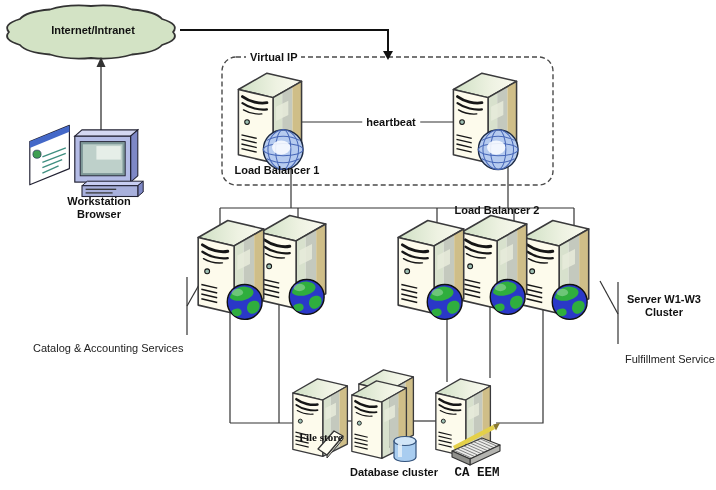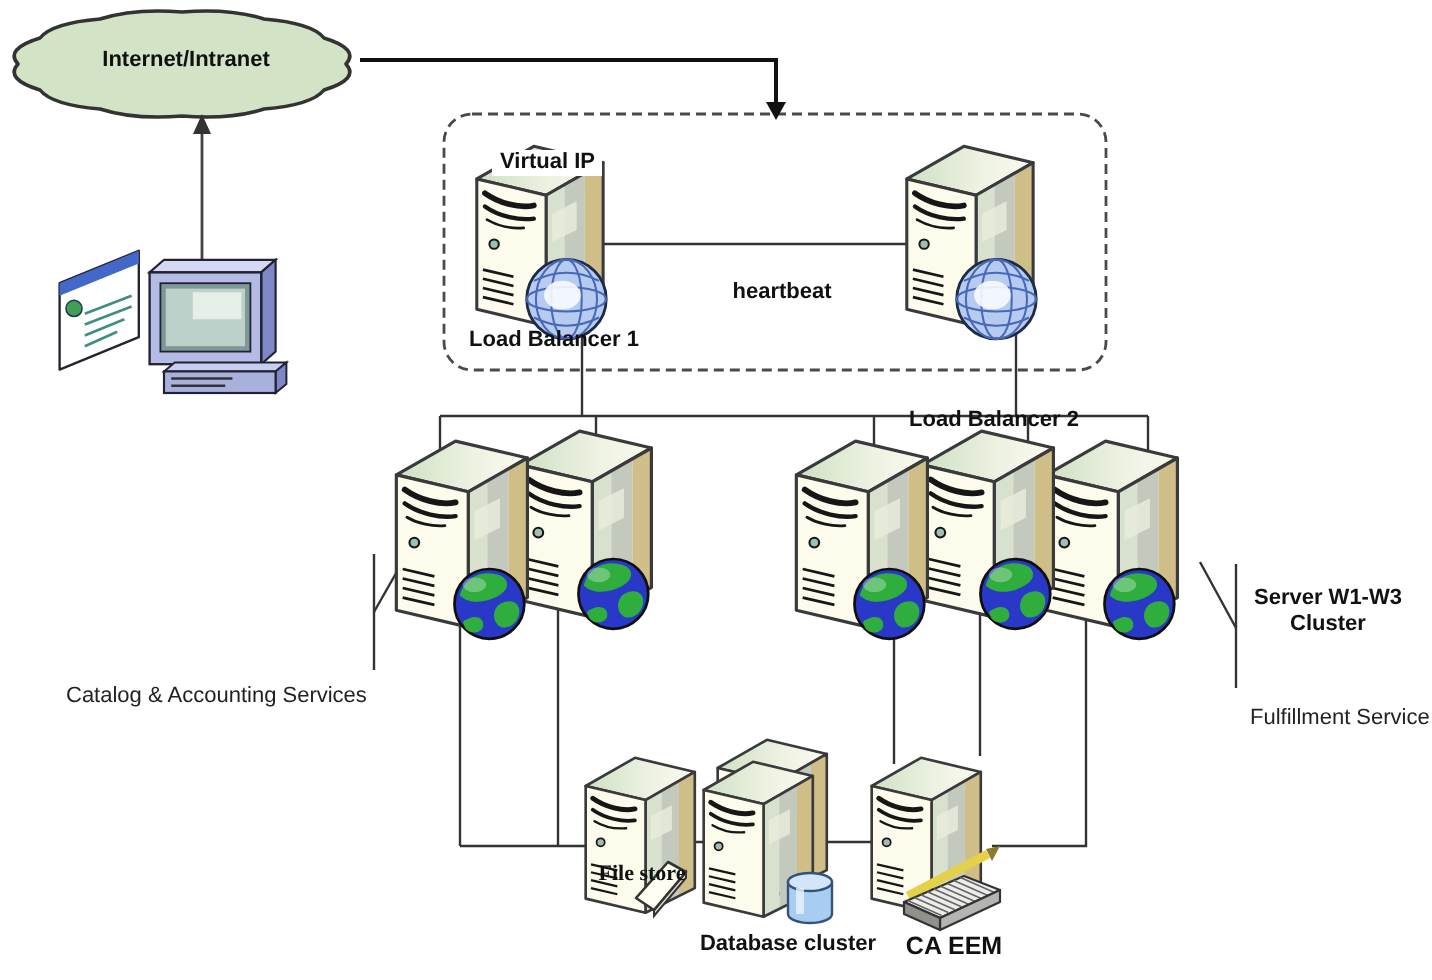--- a/index.html
+++ b/index.html
@@ -4,21 +4,21 @@
 <style>
   html,body{margin:0;padding:0;background:#ffffff;}
   .canvas{
     position:relative;width:716px;height:490px;background:#ffffff;overflow:hidden;
     font-family:"Liberation Sans","DejaVu Sans",sans-serif;color:#111;
   }
   .layer{position:absolute;left:0;top:0;}
   .lbl{position:absolute;font-size:11px;font-weight:bold;color:#111;white-space:nowrap;line-height:13px;}
   .lbl.regular{font-weight:normal;color:#222;margin-top:28px;}
   .lbl.centered{transform:translateX(-50%);text-align:center;}
-  .lbl.onwhite{background:#ffffff;padding:0 4px;margin-top:24px;}
+  .lbl.onwhite{background:#ffffff;padding:0 4px;}
   .lbl.big{font-size:12.5px;}
 </style>
 </head>
 <body>
 
 <div class="canvas">
 
   <svg class="layer" width="716" height="490" viewBox="0 0 716 490">
     <defs>
       <linearGradient id="gradTop" x1="0" y1="0" x2="1" y2="0">
@@ -178,20 +178,24 @@
         <polygon points="122,73 128,68 128,80 122,85" fill="#7e88c6" stroke="#223" stroke-width="1.1"></polygon>
         <rect x="60" y="73" width="62" height="12" fill="#a8b0dc" stroke="#223" stroke-width="1.2"></rect>
         <line x1="64" y1="77" x2="98" y2="77" stroke="#333" stroke-width="1.4"></line>
         <line x1="64" y1="81" x2="94" y2="81" stroke="#333" stroke-width="1.4"></line>
       </g>
     </g>
   </svg>
 
   <div class="lbl centered" style="left:93px;top:24px;">Internet/Intranet</div>
 
+  <div class="lbl centered" style="left:99px;top:195px;text-align:center;">
+    <div>Workstation</div>
+    <div>Browser</div>
+  </div>
 
   <div class="lbl onwhite" style="left:246px;top:51px;">Virtual IP</div>
 
   <div class="lbl onwhite" style="left:391px;top:116px;transform:translateX(-50%);">heartbeat</div>
 
   <div class="lbl centered" style="left:277px;top:164px;">Load Balancer 1</div>
 
   <div class="lbl centered" style="left:497px;top:164px;margin-top:40px;">Load Balancer 2</div>
 
   <div class="lbl regular" style="left:33px;top:314px;">Catalog &amp; Accounting Services</div>
@@ -199,15 +203,15 @@
   <div class="lbl" style="left:627px;top:293px;text-align:center;">
     <div>Server W1-W3</div>
     <div>Cluster</div>
   </div>
   <div class="lbl regular" style="left:625px;top:325px;">Fulfillment Service</div>
 
   <div class="lbl centered" style="left:321px;top:431px;font-family:Liberation Serif, serif;">File store</div>
 
   <div class="lbl centered" style="left:394px;top:466px;">Database cluster</div>
 
-  <div class="lbl centered big" style="left:477px;top:467px;">CA EEM</div>
+  <div class="lbl centered big" style="left:477px;top:467px;font-family:Liberation Mono, monospace;">CA EEM</div>
 
 </div>
 
 </body></html>

